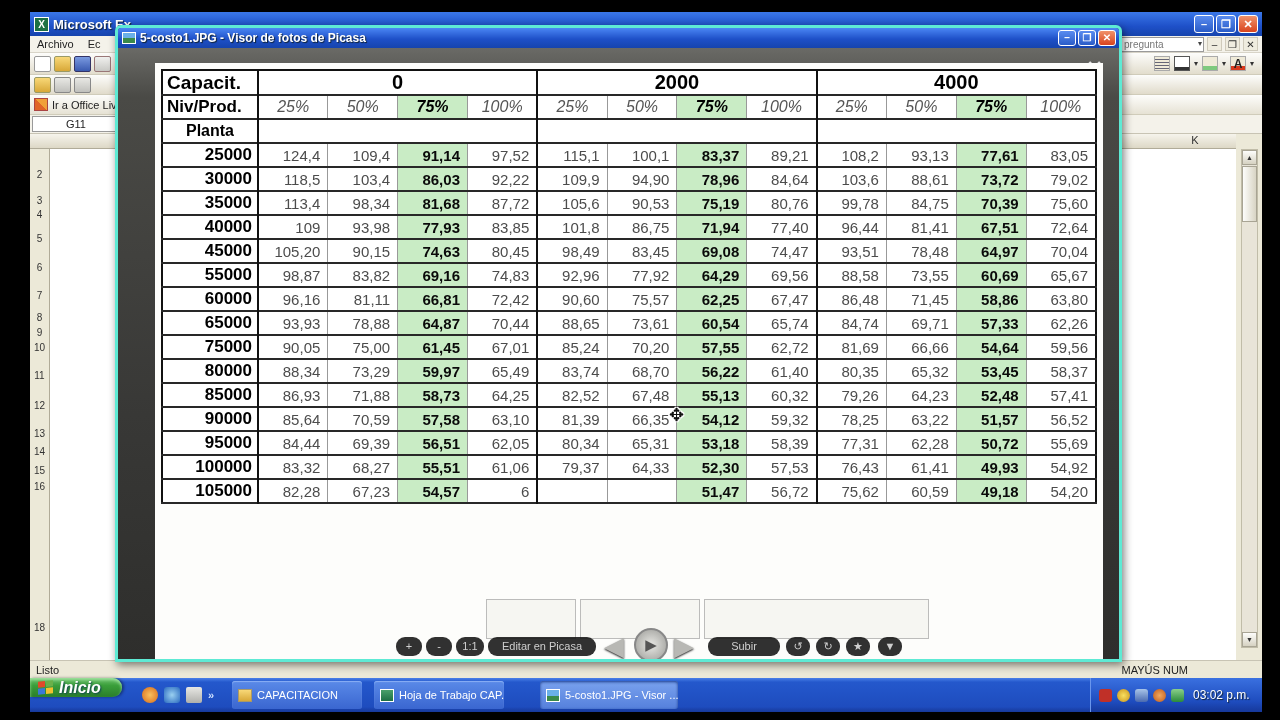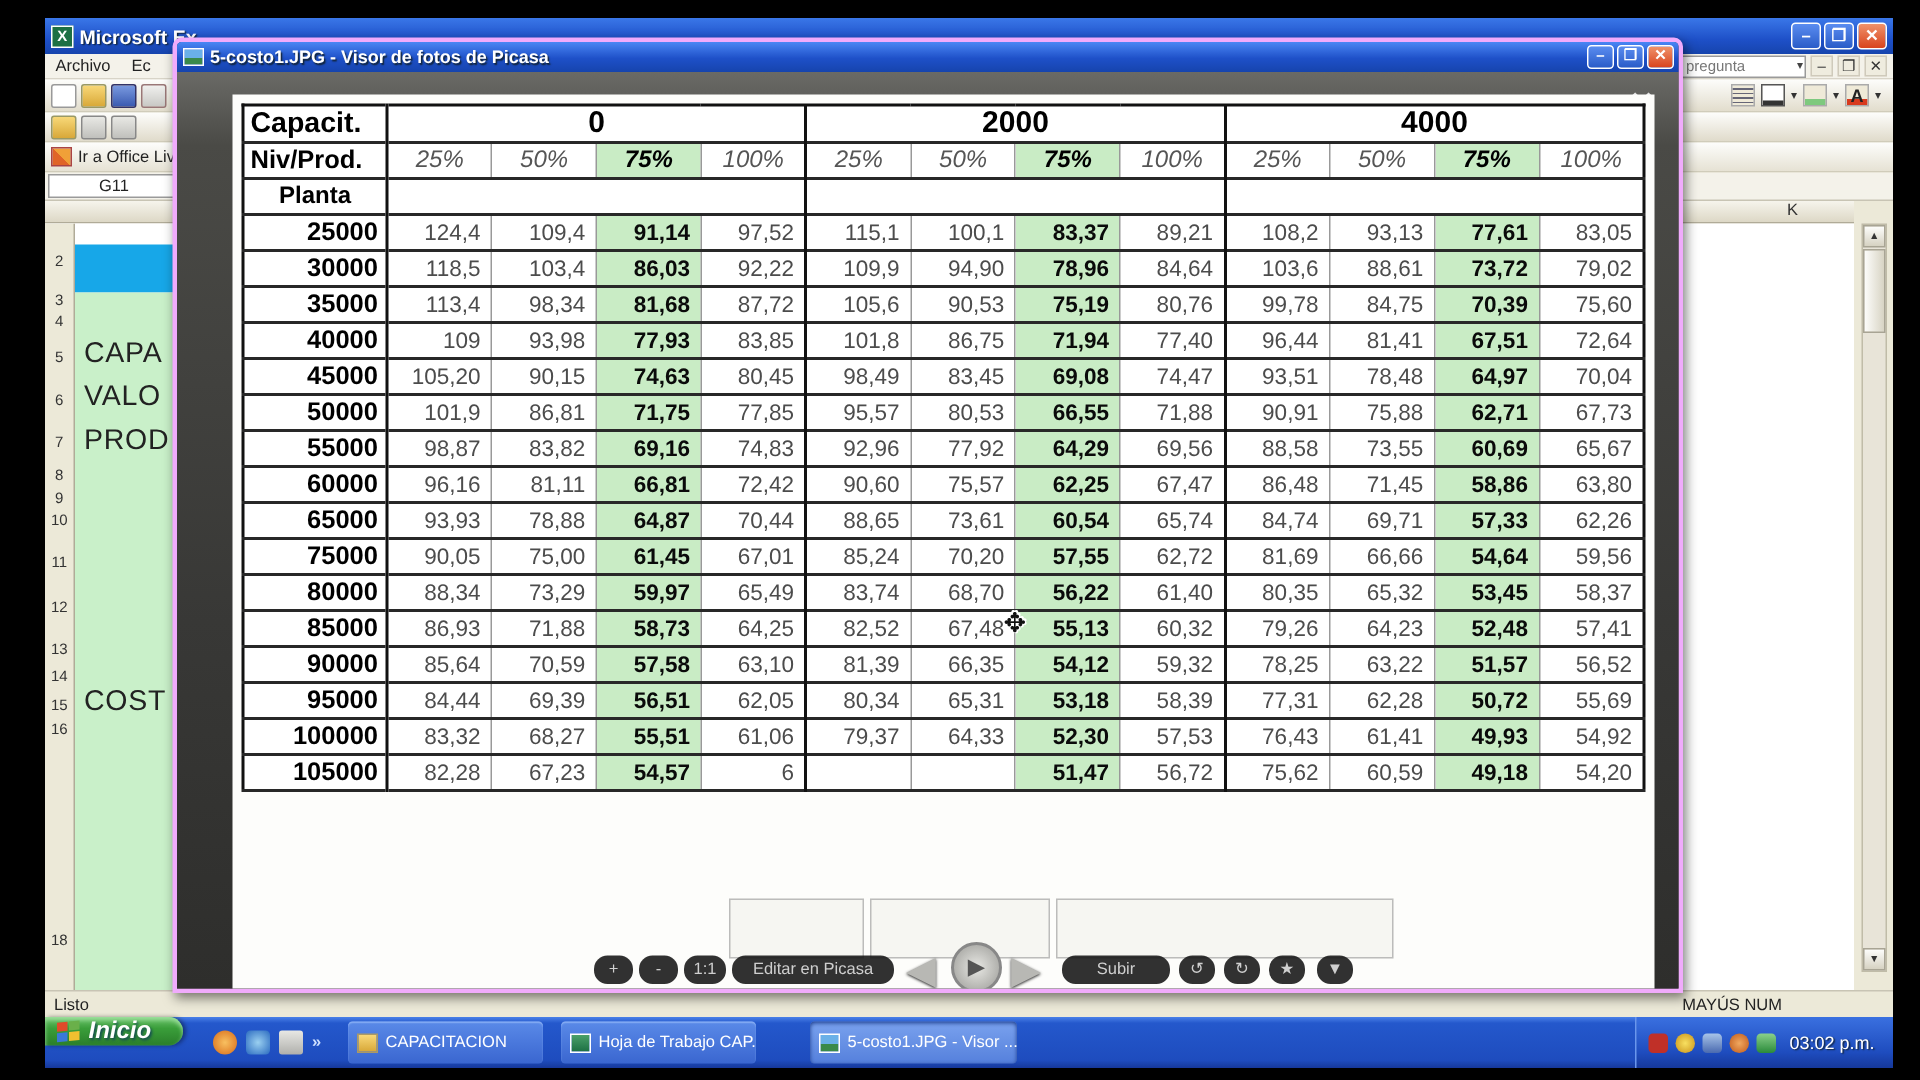--- a/index.html
+++ b/index.html
@@ -58,21 +58,21 @@
   .sbtn { position:absolute; left:0; width:15px; height:15px; background:linear-gradient(#fdfdfb,#d6d2c2);
     border:1px solid #a8a494; font-size:7px; text-align:center; line-height:14px; color:#333; }
   .sthumb { position:absolute; left:0; top:16px; width:15px; height:56px; background:linear-gradient(90deg,#fdfdfb,#d8d4c4); border:1px solid #a8a494; }
   .xl-status { position:absolute; left:0; bottom:0; right:0; height:18px; background:#ece9d8; border-top:1px solid #c8c4b4;
     font-size:11px; color:#222; }
   .xl-status .l { position:absolute; left:6px; top:3px; }
   .xl-status .r { position:absolute; right:74px; top:3px; }
 
   
   .pv-win { position:absolute; left:115px; top:25px; width:1007px; height:637px; z-index:10;
-    border:3px solid #f0abfc; border-radius:6px 6px 0 0; background:#3c3c3a; box-shadow:2px 3px 8px rgba(0,0,0,.5); }
+    border:3px solid #5eead4; border-radius:6px 6px 0 0; background:#3c3c3a; box-shadow:2px 3px 8px rgba(0,0,0,.5); }
   .pv-title { position:absolute; left:0; top:0; right:0; height:20px; border-radius:3px 3px 0 0;
     background:linear-gradient(#4a86f4,#1e50c8 55%,#1644ad); display:flex; align-items:center; padding-left:4px; }
   .pv-title .t { color:#fff; font-weight:bold; font-size:12px; text-shadow:1px 1px 1px #123; margin-left:4px; }
   .pv-ico { width:14px; height:12px; background:linear-gradient(#6ab0e8 55%,#3a8a4a 55%); border:1px solid #fff; }
   .pv-btns { position:absolute; right:3px; top:2px; display:flex; gap:2px; }
   .pv-btns .wbtn { width:18px; height:16px; line-height:14px; font-size:10px; }
   .pv-content { position:absolute; left:0; top:20px; right:0; bottom:0; overflow:hidden;
     background:linear-gradient(#6a6a66,#4a4a46 8%,#383836 60%,#2e2e2c); }
   .pv-close-x { position:absolute; right:16px; top:8px; color:#e8e8e8; font-size:20px; font-weight:bold; }
 
@@ -210,28 +210,20 @@
           <div class="rownum" style="top: 163px;">8</div>
           <div class="rownum" style="top: 178px;">9</div>
           <div class="rownum" style="top: 193px;">10</div>
           <div class="rownum" style="top: 221px;">11</div>
           <div class="rownum" style="top: 251px;">12</div>
           <div class="rownum" style="top: 279px;">13</div>
           <div class="rownum" style="top: 297px;">14</div>
           <div class="rownum" style="top: 316px;">15</div>
           <div class="rownum" style="top: 332px;">16</div>
           <div class="rownum" style="top: 473px;">18</div>
-        </div>
-      <div class="sheet-area">
-        <div class="sheet-blue"></div>
-        <div class="sheet-green"></div>
-      <div class="sheetlabel" style="top: 76px;">CAPA</div>
-          <div class="sheetlabel" style="top: 105px;">VALO</div>
-          <div class="sheetlabel" style="top: 134px;">PROD</div>
-          <div class="sheetlabel" style="top: 308px;">COST</div>
         </div>
     </div>
 
     <div class="v-scroll">
       <div class="sbtn" style="top:0;">▲</div>
       <div class="sthumb"></div>
       <div class="sbtn" style="bottom:0;">▼</div>
     </div>
 
     <div class="xl-status">
@@ -355,35 +347,20 @@
                 <td class="val gs">98,49</td>
                 <td class="val">83,45</td>
                 <td class="val hl">69,08</td>
                 <td class="val">74,47</td>
                 <td class="val gs">93,51</td>
                 <td class="val">78,48</td>
                 <td class="val hl">64,97</td>
                 <td class="val">70,04</td>
               </tr>
               <tr>
-                <td class="cap">50000</td>
-                <td class="val gs">101,9</td>
-                <td class="val">86,81</td>
-                <td class="val hl">71,75</td>
-                <td class="val">77,85</td>
-                <td class="val gs">95,57</td>
-                <td class="val">80,53</td>
-                <td class="val hl">66,55</td>
-                <td class="val">71,88</td>
-                <td class="val gs">90,91</td>
-                <td class="val">75,88</td>
-                <td class="val hl">62,71</td>
-                <td class="val">67,73</td>
-              </tr>
-              <tr>
                 <td class="cap">55000</td>
                 <td class="val gs">98,87</td>
                 <td class="val">83,82</td>
                 <td class="val hl">69,16</td>
                 <td class="val">74,83</td>
                 <td class="val gs">92,96</td>
                 <td class="val">77,92</td>
                 <td class="val hl">64,29</td>
                 <td class="val">69,56</td>
                 <td class="val gs">88,58</td>

